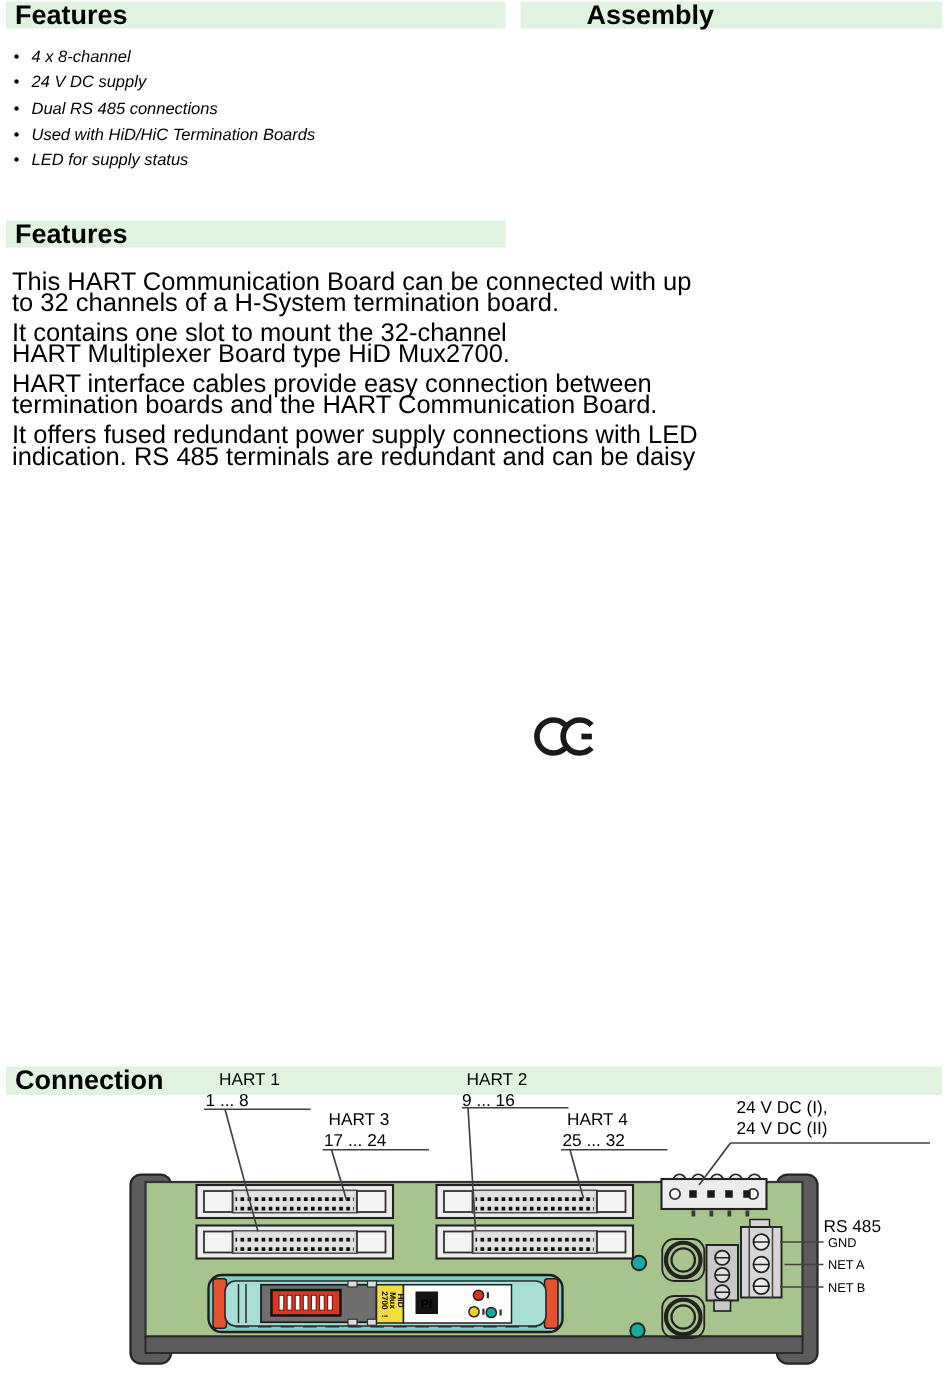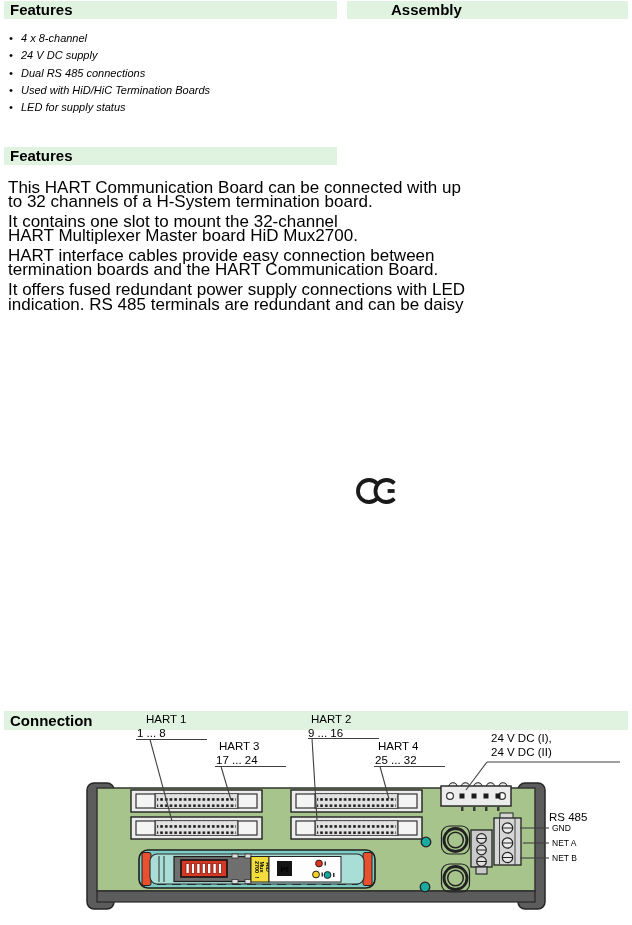--- a/index.html
+++ b/index.html
@@ -1,18 +1,18 @@
 <!DOCTYPE html>
 <html><head>
 <meta charset="utf-8">
 <style>
   html,body{margin:0;padding:0;background:#ffffff;}
   #page{position:relative;width:632px;height:925px;background:#ffffff;overflow:hidden;
         font-family:"Liberation Sans",sans-serif;color:#000;}
-  .bar{position:absolute;height:18px;background:#e0f3e0;font-weight:bold;font-size:15px;
+  .bar{position:absolute;height:18px;background:#e0f3e0;font-weight:bold;font-size:18px;
        line-height:18px;padding-left:6px;box-sizing:border-box;}
   .features-bar{left:4px;top:1px;width:333px;}
   .assembly-bar{left:347px;top:1px;width:281px;padding-left:44px;}
   .function-bar{left:4px;top:147px;width:333px;}
   .connection-bar{left:4px;top:711px;width:624px;height:19px;line-height:19px;}
   ul.features{position:absolute;left:8px;top:30px;margin:0;padding:0;list-style:none;font-size:11px;font-style:italic;}
   ul.features li{position:relative;padding-left:13px;line-height:17.3px;}
   ul.features li::before{content:"\2022";position:absolute;left:1px;}
   .function-text{position:absolute;left:8px;top:181px;width:334px;font-size:17px;}
   .function-text .para{margin:0 0 5.5px 0;}
@@ -39,21 +39,21 @@
     <li>LED for supply status</li>
   </ul>
 
   <div class="function-text">
     <div class="para">
       <div class="fline">This HART Communication Board can be connected with up</div>
       <div class="fline">to 32 channels of a H-System termination board.</div>
     </div>
     <div class="para">
       <div class="fline">It contains one slot to mount the 32-channel</div>
-      <div class="fline">HART Multiplexer Master board HiD Mux2700.</div>
+      <div class="fline">HART Multiplexer Board type HiD Mux2700.</div>
     </div>
     <div class="para">
       <div class="fline">HART interface cables provide easy connection between</div>
       <div class="fline">termination boards and the HART Communication Board.</div>
     </div>
     <div class="para">
       <div class="fline">It offers fused redundant power supply connections with LED</div>
       <div class="fline">indication. RS 485 terminals are redundant and can be daisy</div>
     </div>
   </div>

